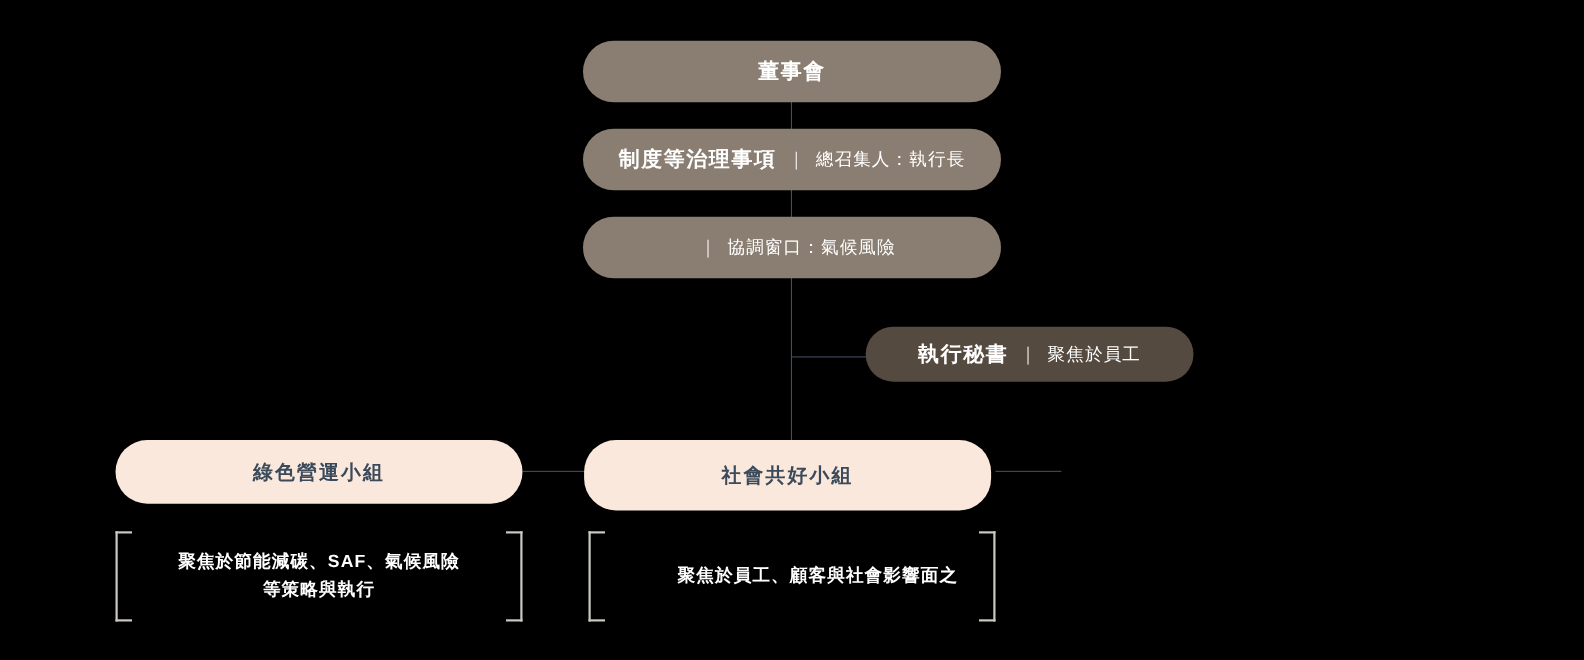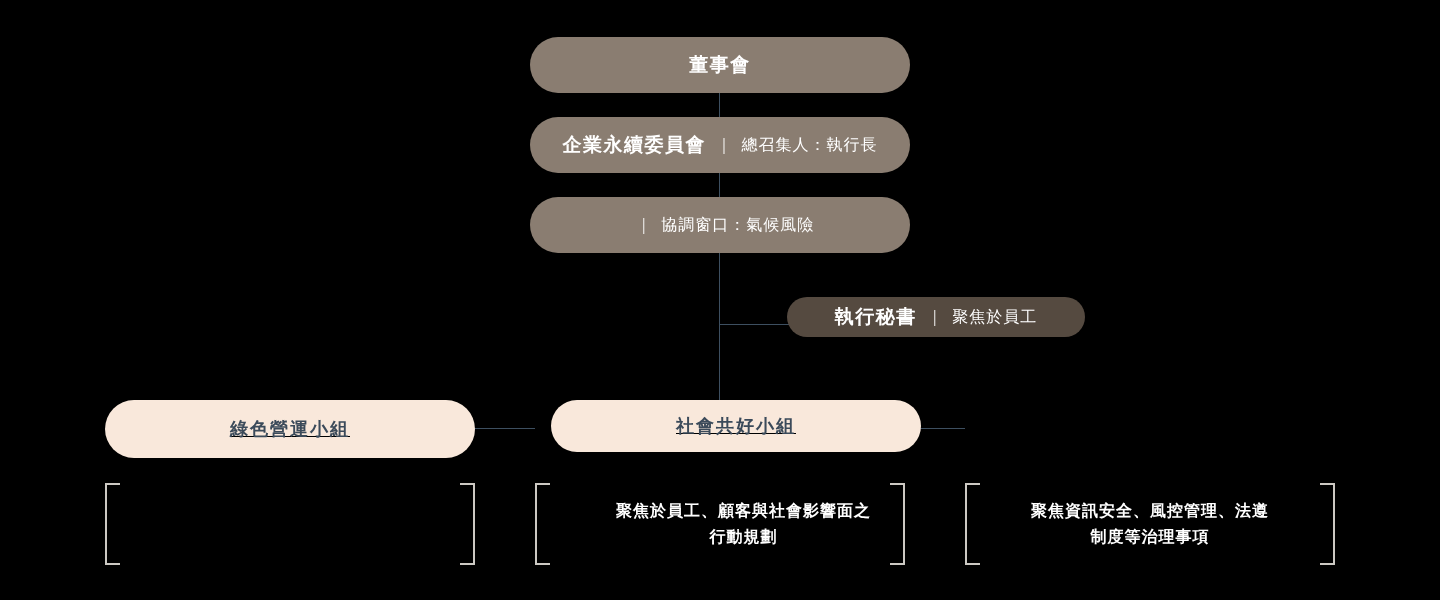--- a/index.html
+++ b/index.html
@@ -51,33 +51,33 @@
     opacity: 0.9;
   }
   .node .sub {
     font-size: 16px;
     font-weight: 400;
     letter-spacing: 1px;
     color: var(--white-text, #fff);
   }
   .taupe { background: var(--taupe-box, #8a7d71); }
   .dark  { background: var(--dark-box, #554a40); }
-  .cream { background: var(--cream-box, #f9e8db); text-decoration: underline; }
+  .cream { background: var(--cream-box, #f9e8db); }
   .cream .main {
     color: var(--slate-text, #3b4a5a);
     font-size: 18px;
     font-weight: 600;
     letter-spacing: 2px;
   }
   .n-root { left: 530px; top: 37px;  width: 380px; height: 56px; }
   .n-l2   { left: 530px; top: 117px; width: 380px; height: 56px; }
   .n-l3   { left: 530px; top: 197px; width: 380px; height: 56px; }
-  .n-side { left: 787px; top: 297px; width: 298px; height: 40px; }
+  .n-side { left: 787px; top: 297px; width: 298px; height: 50px; }
   .n-g1   { left: 105px; top: 400px; width: 370px; height: 58px; }
-  .n-g2   { left: 551px; top: 400px; width: 370px; height: 52px; justify-content: center; }
+  .n-g2   { left: 531px; top: 400px; width: 370px; height: 64px; justify-content: center; }
   .n-g3   { left: 965px; top: 400px; width: 370px; height: 58px; }
   
   .desc {
     position: absolute;
     top: 483px;
     width: 370px;
     height: 82px;
     z-index: 1;
     display: flex;
     align-items: center;
@@ -122,21 +122,21 @@
   <div class="line v trunk"></div>
   <div class="line h branch"></div>
   <div class="line h gc1"></div>
   <div class="line h gc2"></div>
 
   <div class="node taupe n-root">
     <span class="main">董事會</span>
   </div>
 
   <div class="node taupe n-l2">
-    <span class="main">企業永續委員會</span>
+    <span class="main">制度等治理事項</span>
     <span class="sep">｜</span>
     <span class="sub">總召集人：執行長</span>
   </div>
 
   <div class="node taupe n-l3">
     <span class="sep">｜</span>
     <span class="sub">協調窗口：氣候風險</span>
   </div>
 
   <div class="node dark n-side">
@@ -147,34 +147,29 @@
 
   <div class="node cream n-g1">
     <span class="main">綠色營運小組</span>
   </div>
   <div class="node cream n-g2">
     <span class="main">社會共好小組</span>
   </div>
 
   <div class="desc desc-1">
     <span class="bracket left"></span>
+    <div class="desc-text">
+      <div>聚焦於節能減碳、SAF、氣候風險</div>
+      <div>等策略與執行</div>
+    </div>
     <span class="bracket right"></span>
   </div>
 
   <div class="desc desc-2">
     <span class="bracket left"></span>
     <div class="desc-text">
       <div>聚焦於員工、顧客與社會影響面之</div>
-      <div>行動規劃</div>
     </div>
     <span class="bracket right"></span>
   </div>
 
-  <div class="desc desc-3">
-    <span class="bracket left"></span>
-    <div class="desc-text">
-      <div>聚焦資訊安全、風控管理、法遵</div>
-      <div>制度等治理事項</div>
-    </div>
-    <span class="bracket right"></span>
-  </div>
 
 </div>
 
 </body></html>

